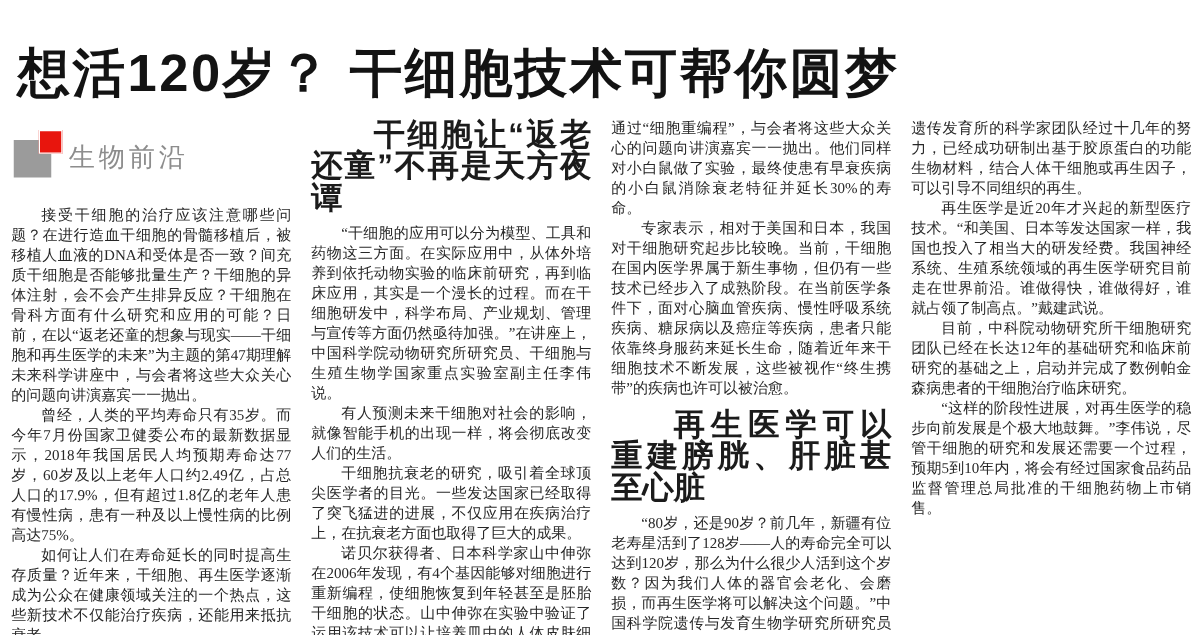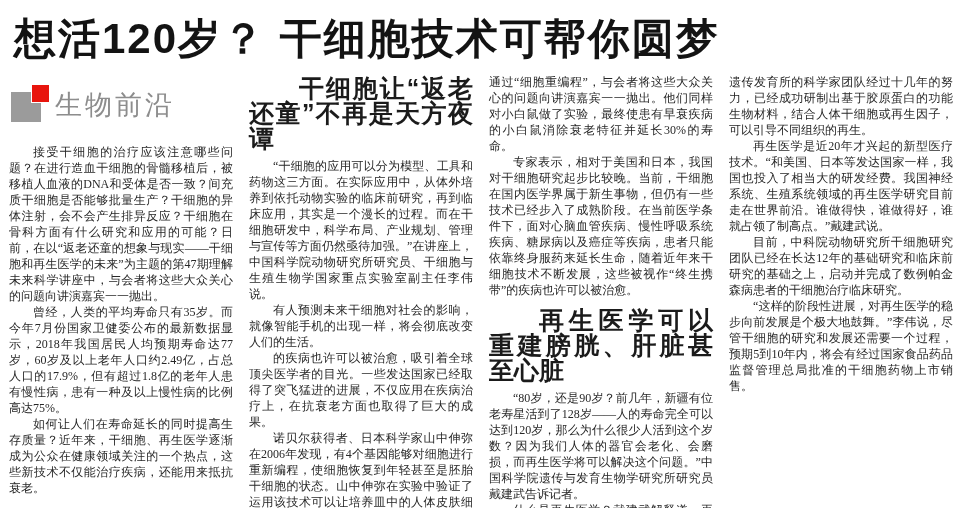--- a/index.html
+++ b/index.html
@@ -4,21 +4,21 @@
 <style>
   html,body{margin:0;padding:0;background:#ffffff;}
   .page{
     position:relative;
     width:962px;height:508px;
     background:#ffffff;
     overflow:hidden;
     font-family:"Liberation Serif", serif;
   }
   .headline{
-    margin:16px 12px 0 14px;
+    margin:36px 12px 0 14px;
     font-family:"Liberation Sans", sans-serif;
     font-weight:900;
     font-size:42px;
     line-height:1.1;
     letter-spacing:2px;
     color:#131313;
     white-space:nowrap;
   }
   .grid{
     display:flex;
@@ -42,22 +42,22 @@
     display:flex;
     align-items:flex-end;
     gap:7px;
     margin:8px 0 0 2px;
     height:40px;
   }
   .logo{position:relative;width:37px;height:38px;display:inline-block;flex:0 0 auto;}
   .sq-gray{position:absolute;left:0;top:8px;width:30px;height:30px;}
   .sq-red{position:absolute;left:20px;top:0;width:17px;height:17px;border:1px solid #ffffff;}
   .section-label{
-    font-family:Liberation Sans, sans-serif;
-    font-size:27px;
+    font-family:Liberation Mono, monospace;
+    font-size:21px;
     line-height:1;
     letter-spacing:3px;
     font-weight:500;
     padding-bottom:3px;
     white-space:nowrap;
   }
   .byline{margin:13px 0 0 3px;font-size:14px;color:#1e1e1e;white-space:nowrap;}
   .byline-prefix{letter-spacing:4px;}
   .byline-name{font-family:"Liberation Sans", sans-serif;font-weight:bold;font-size:15px;letter-spacing:2px;margin-left:7px;}
 
@@ -92,21 +92,21 @@
       </div>
       <p class="para lead-gap">接受干细胞的治疗应该注意哪些问题？在进行造血干细胞的骨髓移植后，被移植人血液的DNA和受体是否一致？间充质干细胞是否能够批量生产？干细胞的异体注射，会不会产生排异反应？干细胞在骨科方面有什么研究和应用的可能？日前，在以“返老还童的想象与现实——干细胞和再生医学的未来”为主题的第47期理解未来科学讲座中，与会者将这些大众关心的问题向讲演嘉宾一一抛出。</p>
       <p class="para">曾经，人类的平均寿命只有35岁。而今年7月份国家卫健委公布的最新数据显示，2018年我国居民人均预期寿命达77岁，60岁及以上老年人口约2.49亿，占总人口的17.9%，但有超过1.8亿的老年人患有慢性病，患有一种及以上慢性病的比例高达75%。</p>
       <p class="para">如何让人们在寿命延长的同时提高生存质量？近年来，干细胞、再生医学逐渐成为公众在健康领域关注的一个热点，这些新技术不仅能治疗疾病，还能用来抵抗衰老。</p>
     </div>
 
     <div class="col" style="color: rgb(39, 39, 39);">
       <h2 class="subhead">干细胞让“返老还童”不再是天方夜谭</h2>
       <p class="para">“干细胞的应用可以分为模型、工具和药物这三方面。在实际应用中，从体外培养到依托动物实验的临床前研究，再到临床应用，其实是一个漫长的过程。而在干细胞研发中，科学布局、产业规划、管理与宣传等方面仍然亟待加强。”在讲座上，中国科学院动物研究所研究员、干细胞与生殖生物学国家重点实验室副主任李伟说。</p>
       <p class="para">有人预测未来干细胞对社会的影响，就像智能手机的出现一样，将会彻底改变人们的生活。</p>
-      <p class="para">的疾病也许可以被治愈，吸引着全球顶尖医学者的目光。一些发达国家已经取得了突飞猛进的进展，不仅应用在疾病治疗上，在抗衰老方面也取得了巨大的成果。</p>
+      <p class="para">干细胞抗衰老的研究，吸引着全球顶尖医学者的目光。一些发达国家已经取得了突飞猛进的进展，不仅应用在疾病治疗上，在抗衰老方面也取得了巨大的成果。</p>
       <p class="para">诺贝尔获得者、日本科学家山中伸弥在2006年发现，有4个基因能够对细胞进行重新编程，使细胞恢复到年轻甚至是胚胎干细胞的状态。山中伸弥在实验中验证了运用该技术可以让培养皿中的人体皮肤细胞活力提高。另外，他们对一只患有早衰疾病的白鼠做了实验，结果白鼠早衰特征消除而且寿命也得到延长。</p>
 
     </div>
 
     <div class="col" style="color: rgb(39, 39, 39);">
       <p class="para no-indent">通过“细胞重编程”，与会者将这些大众关心的问题向讲演嘉宾一一抛出。他们同样对小白鼠做了实验，最终使患有早衰疾病的小白鼠消除衰老特征并延长30%的寿命。</p>
       <p class="para">专家表示，相对于美国和日本，我国对干细胞研究起步比较晚。当前，干细胞在国内医学界属于新生事物，但仍有一些技术已经步入了成熟阶段。在当前医学条件下，面对心脑血管疾病、慢性呼吸系统疾病、糖尿病以及癌症等疾病，患者只能依靠终身服药来延长生命，随着近年来干细胞技术不断发展，这些被视作“终生携带”的疾病也许可以被治愈。</p>
       <h2 class="subhead mid">再生医学可以重建膀胱、肝脏甚至心脏</h2>
       <p class="para">“80岁，还是90岁？前几年，新疆有位老寿星活到了128岁——人的寿命完全可以达到120岁，那么为什么很少人活到这个岁数？因为我们人体的器官会老化、会磨损，而再生医学将可以解决这个问题。”中国科学院遗传与发育生物学研究所研究员戴建武告诉记者。</p>
       <p class="para">什么是再生医学？戴建武解释道，再生医学就是利用生物材料及一些诱导因素，利用我们身体里的细胞来修复、重建组织或者器官。当然，重建组织器官不是像捏面人那么简单。中科院</p>

